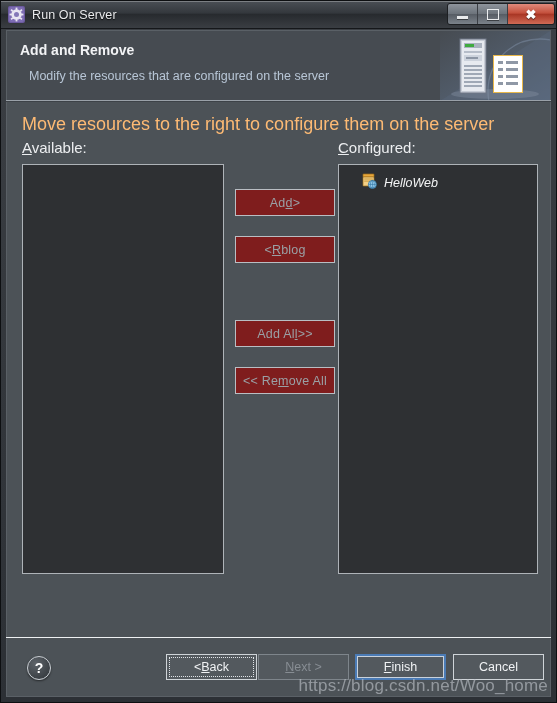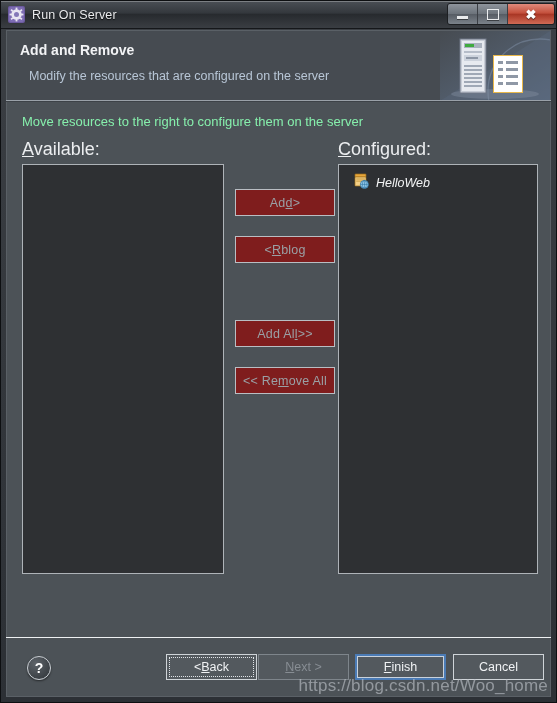--- a/index.html
+++ b/index.html
@@ -143,27 +143,27 @@
     width: 545px;
     height: 535px;
     background: #4c5257;
     border-left: 1px solid #5a6066;
     border-right: 1px solid #5a6066;
     box-sizing: border-box;
   }
   #instruction {
     position: absolute;
     left: 15px; top: 12px;
-    color: #86efac;
-    font-size: 13px;
+    color: #fdba74;
+    font-size: 18px;
   }
   .list-label {
     position: absolute;
     color: #eceef0;
-    font-size: 18px;
+    font-size: 15px;
     top: 37px;
   }
   .list-label .mn {
     text-decoration: underline;
   }
   #label-available { left: 15px; }
   #label-configured { left: 331px; }
 
   .listbox {
     position: absolute;
@@ -174,21 +174,21 @@
     box-sizing: border-box;
     overflow: hidden;
   }
   #list-available { left: 15px; width: 202px; }
   #list-configured { left: 331px; width: 200px; }
 
   .list-item {
     display: flex;
     align-items: center;
     height: 20px;
-    padding-left: 14px;
+    padding-left: 22px;
     margin-top: 8px;
   }
   .list-item-label {
     color: #f4f5f6;
     font-size: 12.5px;
     font-style: italic;
     margin-left: 7px;
   }
 
   

